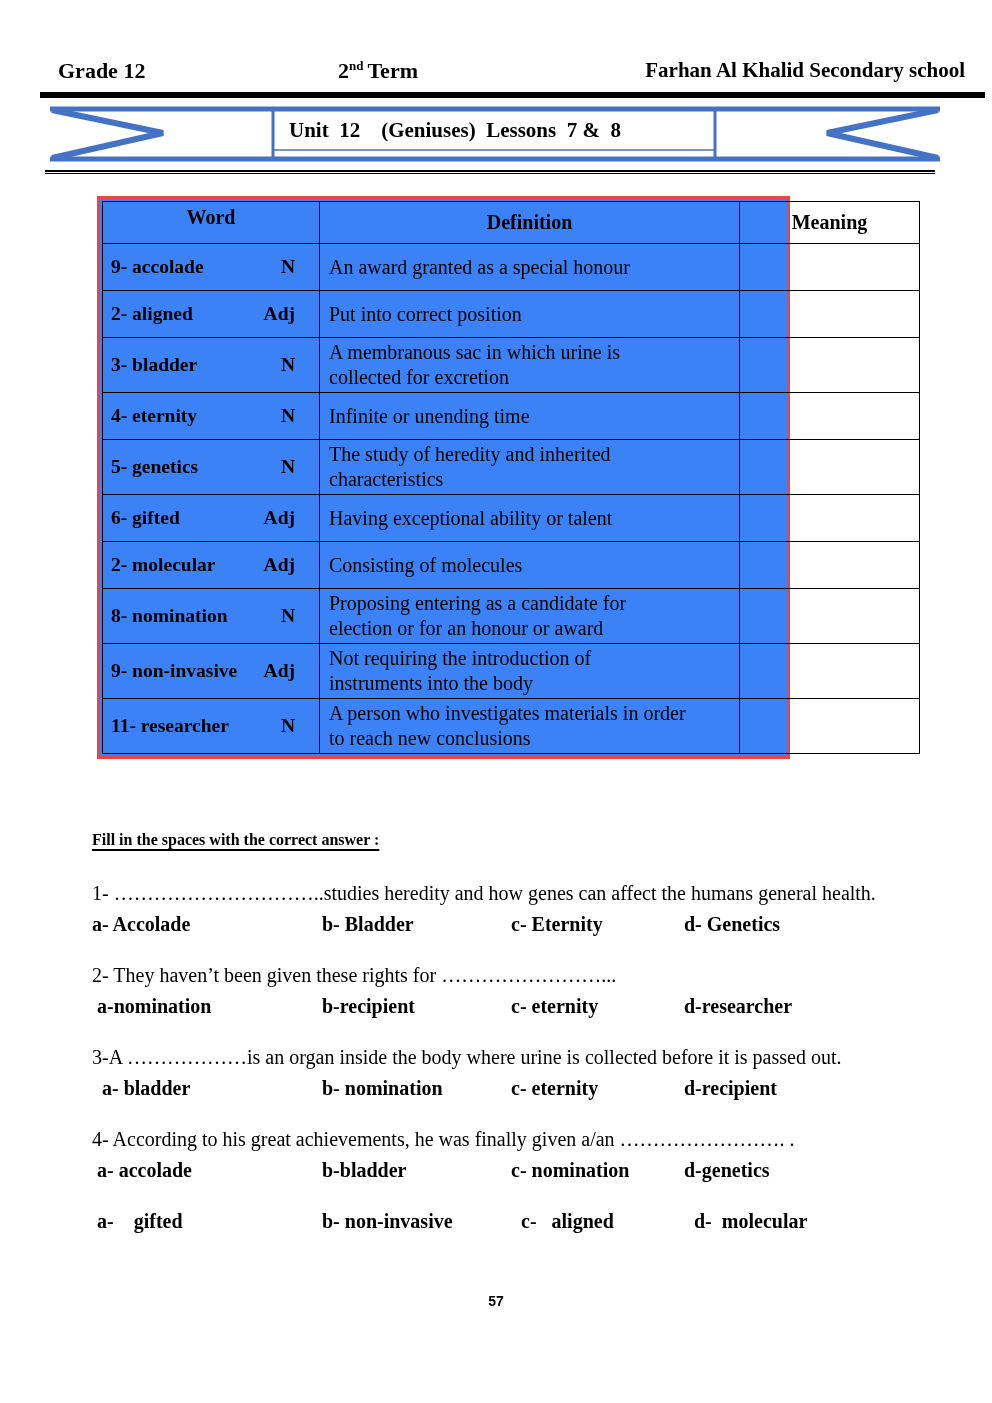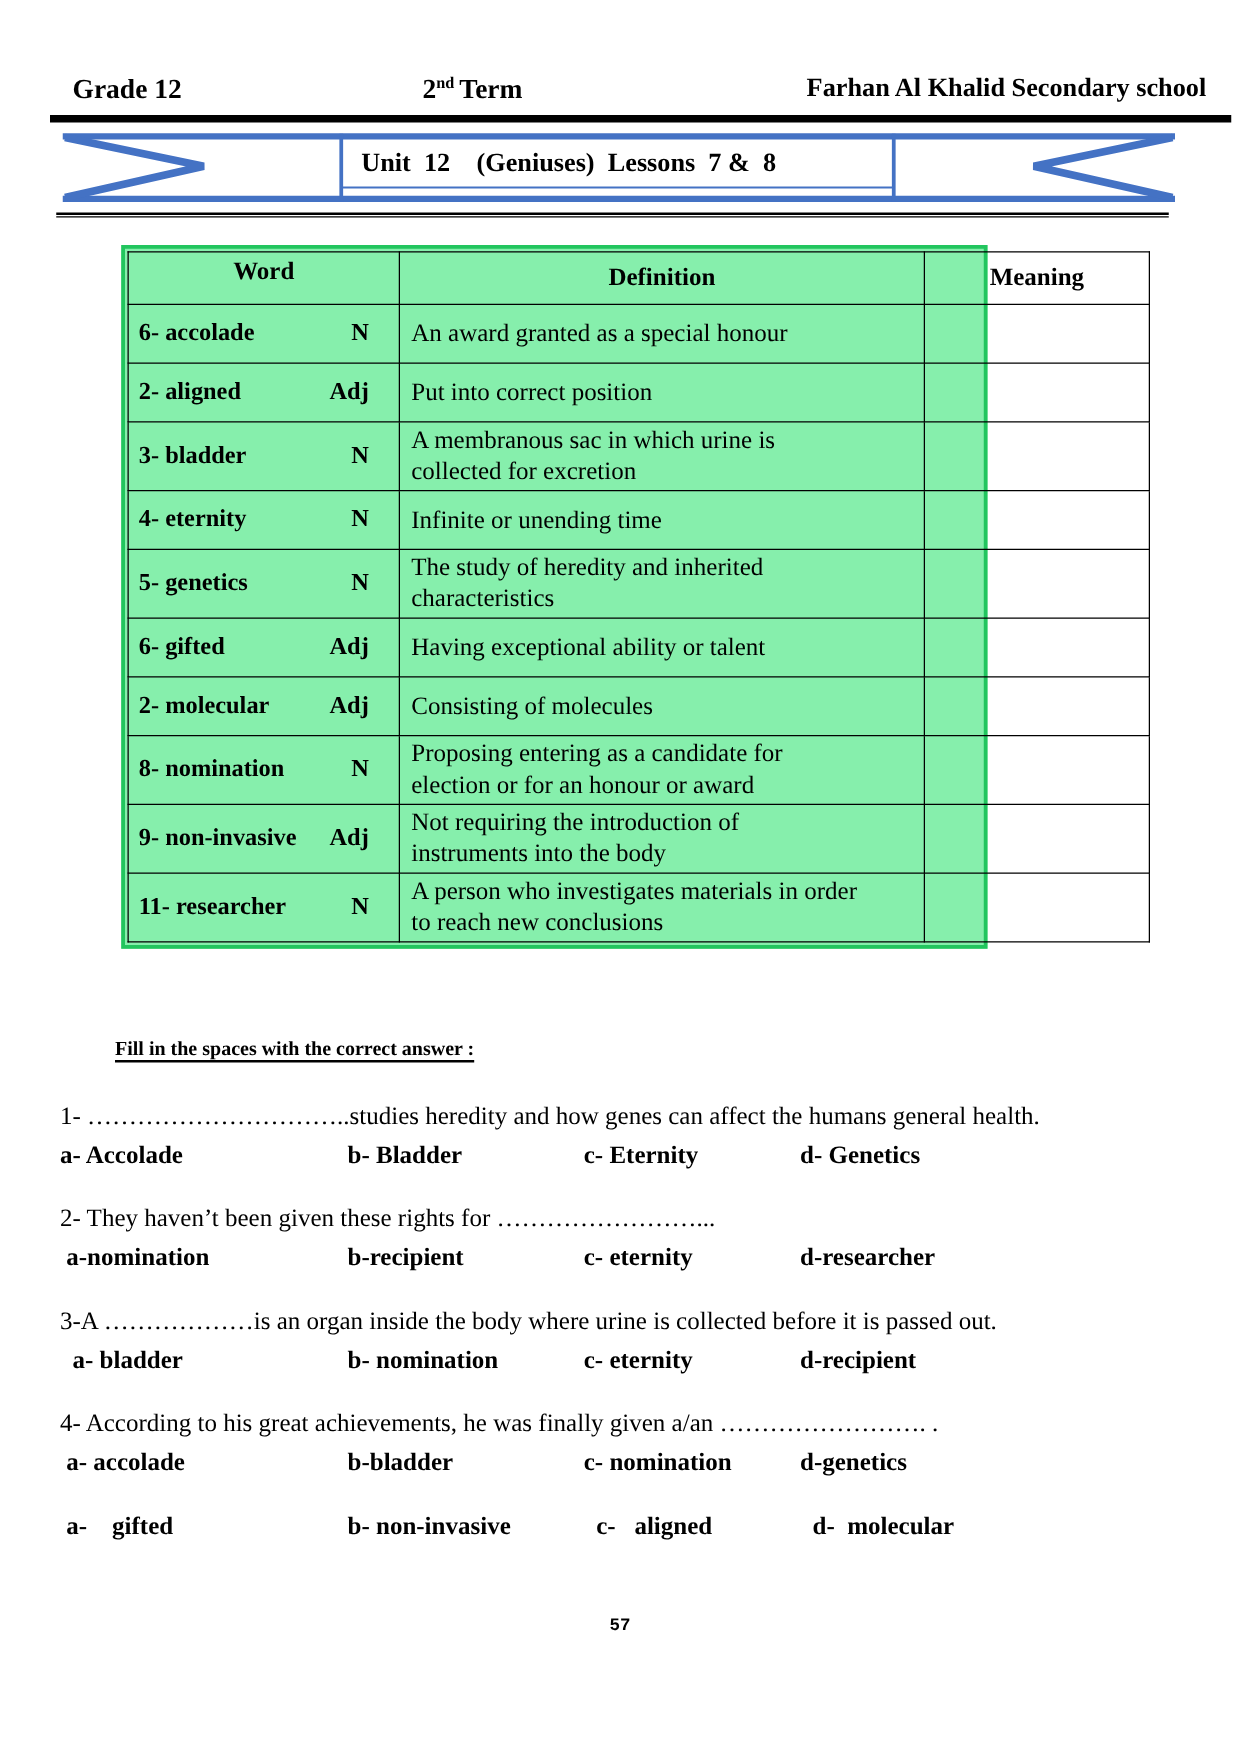--- a/index.html
+++ b/index.html
@@ -30,47 +30,47 @@
     display:flex; align-items:center; padding-left:16px;
     font-size:21px; font-weight:bold; white-space:pre;
     color:#000;
   }
 
   .double-rule { position:absolute; left:45px; top:170px; width:890px; height:4px;
     border-top:2px solid #000; border-bottom:1px solid #000; }
 
   
   .table-wrap { position:absolute; left:97px; top:196px; width:693px;
-    border:3px solid #22c55e; padding:2px; background:#86efac; }
+    border:3px solid #ef4444; padding:2px; background:#3b82f6; }
   table { border-collapse:collapse; width:100%; table-layout:fixed; }
   col.c-word { width:217px; } col.c-def { width:420px; } col.c-mean { width:180px; }
   th, td { border:1.5px solid #000; }
   th { font-size:20px; font-weight:bold; height:42px; vertical-align:middle; }
   .th-word { vertical-align:top; padding-top:4px; }
   td { height:47px; vertical-align:middle; font-size:20px; }
   .td-word { font-weight:bold; padding:2px 0 2px 8px; }
   .word-flex { display:flex; justify-content:space-between; padding-right:24px; font-size:19.5px; }
   .td-def  { padding:2px 53px 2px 9px; line-height:25px; }
   .td-mean { padding:2px 4px; }
 
   
   .exercise { position:absolute; left:48px; top:826px; width:912px; }
   .ex-title { font-size:16px; font-weight:bold; text-decoration:underline;
     text-decoration-thickness:2px; text-underline-offset:4px;
     line-height:27px; margin-bottom:27px;margin-left:44px; }
-  .question { margin-bottom:24px; }
+  .question { margin-bottom:24px;margin-left:44px; }
   .q-text { font-size:20px; line-height:27px; white-space:pre-wrap; }
   .q-options { display:flex; margin-top:4px; font-size:20px; line-height:27px; font-weight:bold; }
   .q-options .opt { white-space:pre; }
   .q-options .opt-0 { width:230px; }
   .q-options .opt-1 { width:189px; }
   .q-options .opt-2 { width:173px; }
 
   .page-number { position:absolute; left:0; top:1293px; width:100%;
-    text-align:center; font-family:Liberation Mono, monospace;
+    text-align:center; font-family:Liberation Sans, sans-serif;
     font-size:14px; font-weight:bold; }
 </style>
 </head>
 <body>
 
 <div class="page">
 
   <span class="hdr-grade">Grade 12</span>
   <span class="hdr-term"><span>2</span><sup>nd</sup><span class="term-rest">Term</span></span>
   <span class="hdr-school">Farhan Al Khalid Secondary school</span>
@@ -103,21 +103,21 @@
         <tr>
           <th class="th-word">Word</th>
           <th>Definition</th>
           <th>Meaning</th>
         </tr>
       </thead>
       <tbody>
     <tr>
       <td class="td-word">
         <div class="word-flex">
-          <span>6- accolade</span>
+          <span>9- accolade</span>
           <span>N</span>
         </div>
       </td>
       <td class="td-def">An award granted as a special honour</td>
       <td class="td-mean"></td>
     </tr>
 
     <tr>
       <td class="td-word">
         <div class="word-flex">

